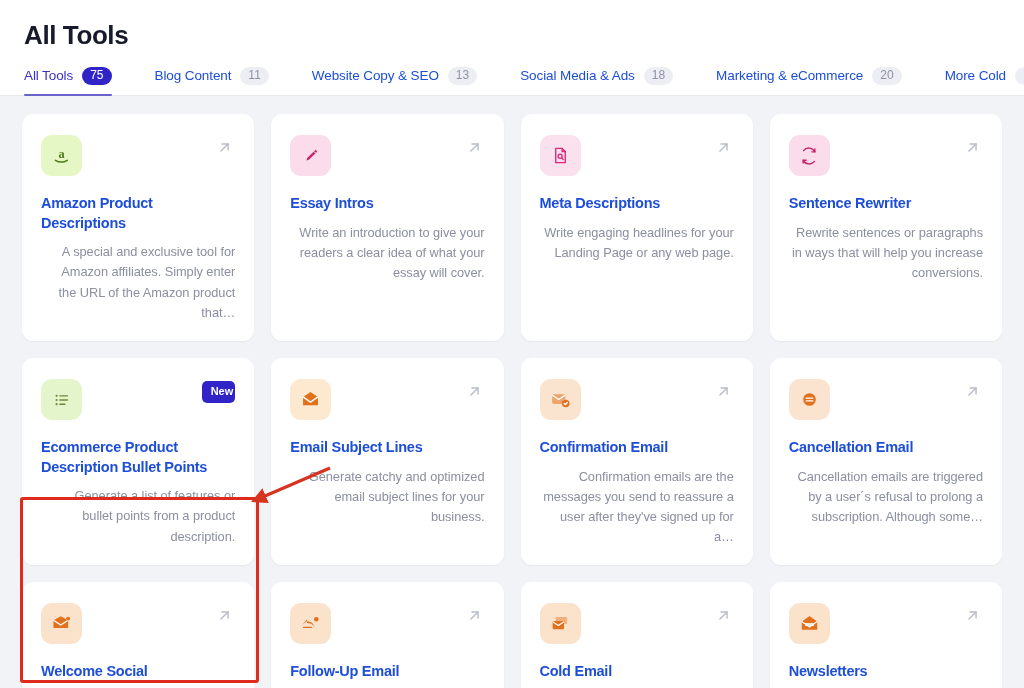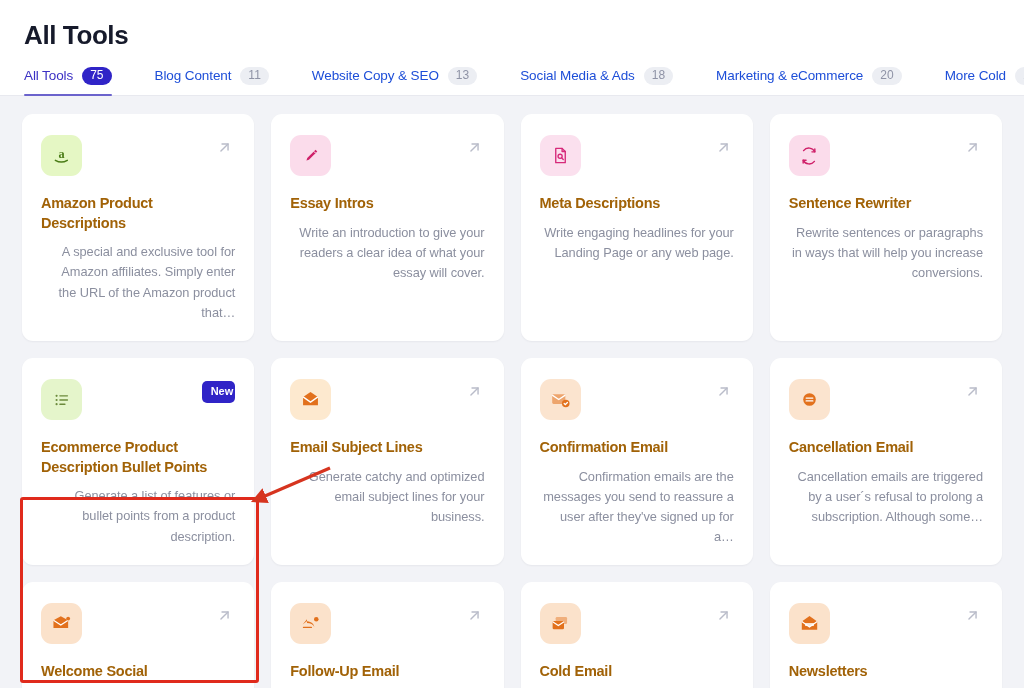--- a/index.html
+++ b/index.html
@@ -145,21 +145,21 @@
     font-weight: bold;
     border-radius: 5px;
     padding: 5px 2px 6px 9px;
     line-height: 1;
     margin-top: 2px;
   }
 
   .card-title {
     font-size: 14.5px;
     font-weight: bold;
-    color: #a16207;
+    color: #1d4ed8;
     letter-spacing: -0.25px;
     line-height: 1.35;
     margin-bottom: 9px;
   }
 
   .card-desc {
     font-size: 12.8px;
     color: #8b8f9f;
     line-height: 1.58;
     letter-spacing: -0.05px;

